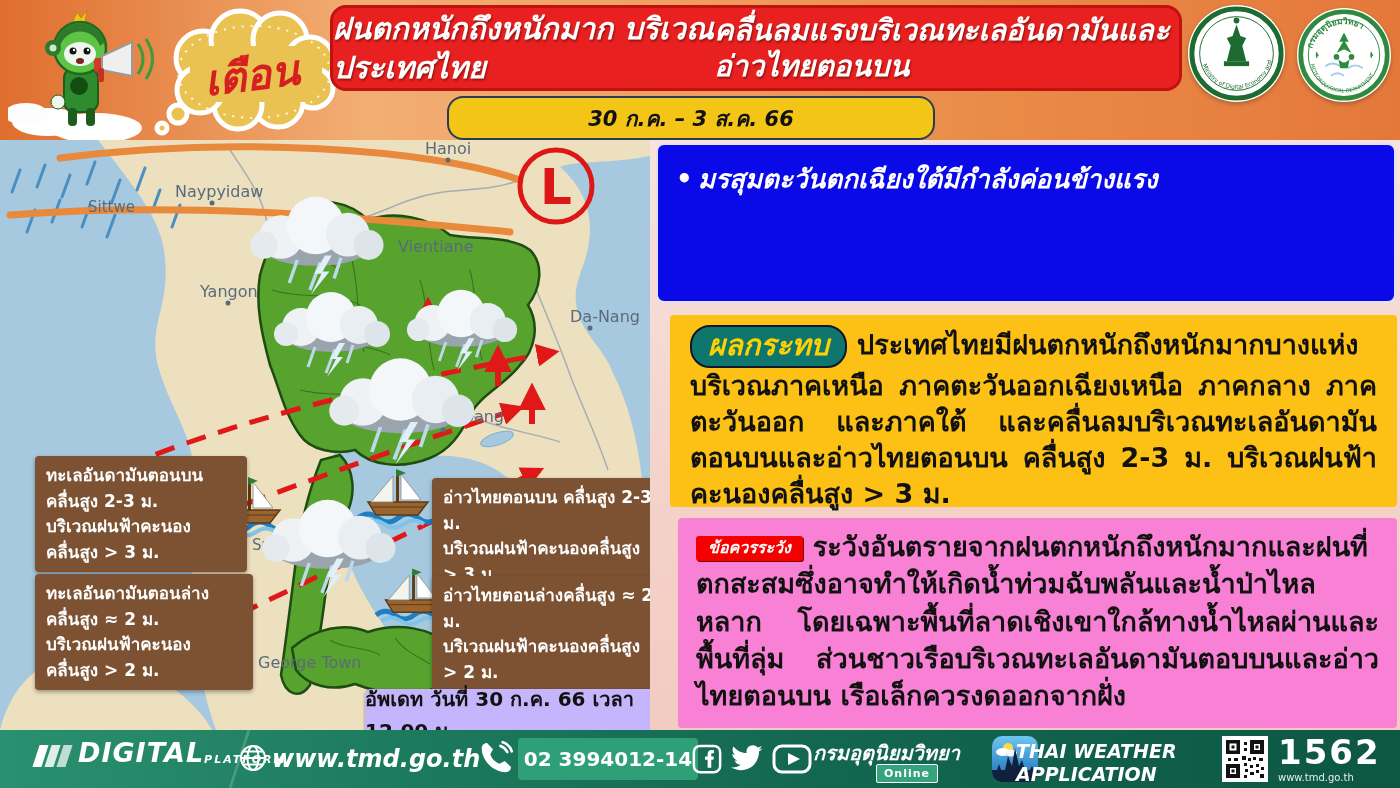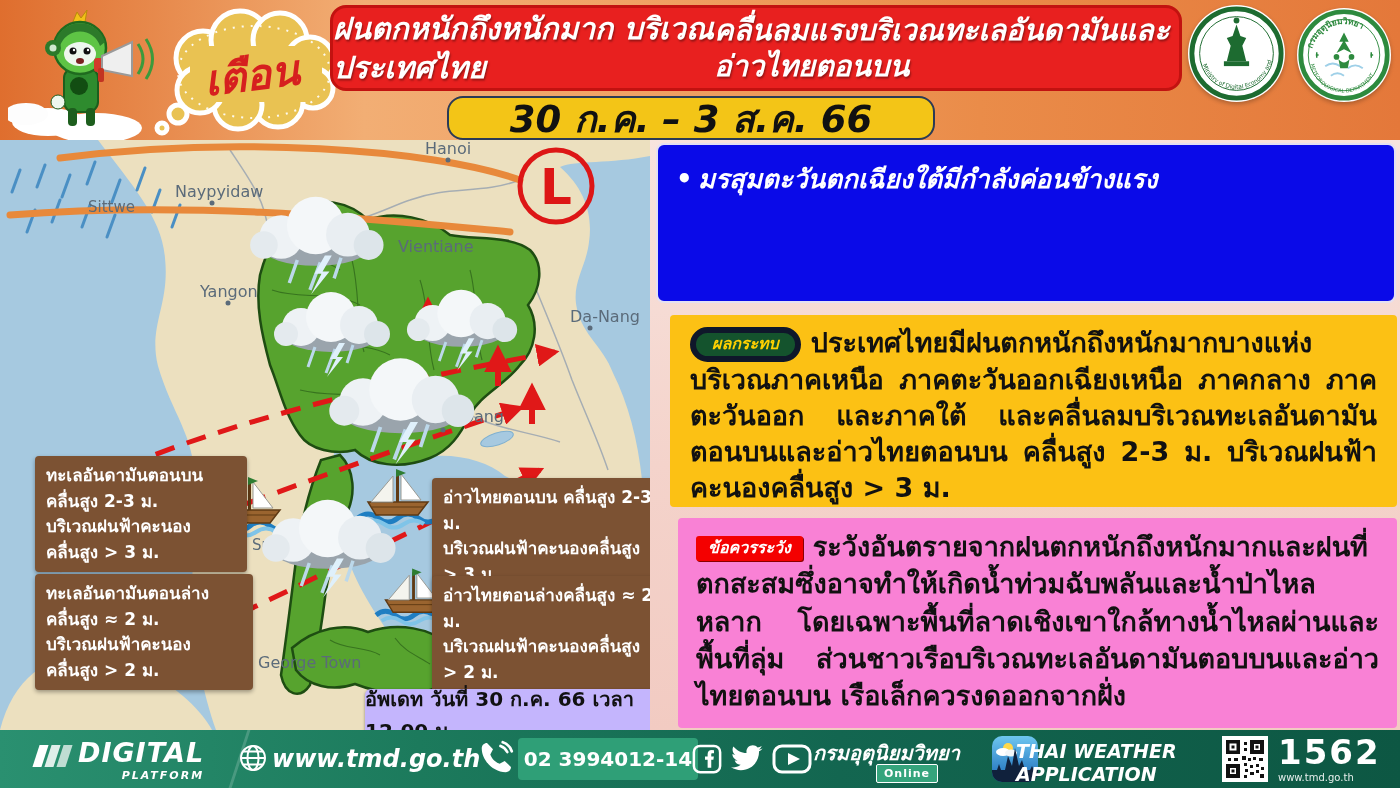--- a/index.html
+++ b/index.html
@@ -7,59 +7,59 @@
   .abs{position:absolute;}
   
   .header{left:0;top:0;width:1400px;height:140px;
     background:linear-gradient(90deg,#df6e2e 0%,#f2ae74 26%,#f0a265 45%,#ea8c49 70%,#e4783a 100%);}
   .red-banner{left:330px;top:5px;width:852px;height:86px;background:#e8201f;border:3px solid #c21210;
     border-radius:16px;color:#fff;display:flex;flex-direction:row;justify-content:center;align-items:center;
     font-weight:800;font-style:italic;text-shadow:1px 2px 2px rgba(0,0,0,.35);box-sizing:border-box;}
   .red-banner .l1{font-size:30px;line-height:1.3;}
   .red-banner .l2{font-size:29px;line-height:1.25;}
   .date-pill{left:447px;top:96px;width:488px;height:44px;background:#f3c517;border:2px solid #2b3a55;
-    border-radius:16px;display:flex;align-items:center;justify-content:center;font-size:37px;font-weight:800;
+    border-radius:16px;display:flex;align-items:center;justify-content:center;font-size:21px;font-weight:800;
     font-style:italic;color:#111;box-sizing:border-box;}
   .logo-circle{border-radius:50%;background:#fff;box-shadow:0 2px 4px rgba(0,0,0,.25);}
   
   .map-wrap{left:0;top:140px;width:650px;height:590px;overflow:hidden;background:#a6c9e0;}
   .sea-box{background:#7c5233;color:#fff;font-weight:700;border-radius:4px;padding:7px 11px;
     font-size:17px;line-height:1.5;box-shadow:0 2px 4px rgba(0,0,0,.35);box-sizing:border-box;}
   .update-pill{left:365px;top:689px;width:308px;height:52px;background:#c4b5fd;border-radius:6px;
     display:flex;align-items:center;justify-content:center;font-size:20px;font-weight:800;color:#111;
     box-shadow:0 1px 3px rgba(0,0,0,.4);}
   
   .panel-bg{left:650px;top:140px;width:750px;height:590px;
     background:linear-gradient(180deg,#f8e4de 0%,#f4d3cb 55%,#f2cbc2 100%);}
   .blue-box{left:656px;top:143px;width:740px;height:160px;background:#0a0ae8;border-radius:8px;
     border:2px solid #e4e0f2;box-sizing:border-box;padding:14px 18px 0 14px;}
   .blue-box ul{margin:0;padding:0;list-style:none;}
   .blue-box li{color:#fff;font-weight:800;font-style:italic;font-size:26px;line-height:1.6;padding-left:26px;position:relative;}
   .blue-box li::before{content:"•";position:absolute;left:4px;top:0;}
   .orange-box{left:670px;top:315px;width:727px;height:192px;background:#fcc114;border-radius:4px;
     box-sizing:border-box;padding:10px 20px 0 20px;}
   .orange-box p{margin:0;font-size:27px;font-weight:800;color:#111;line-height:1.33;text-align:justify;}
-  .badge-impact{display:inline-block;background:#14532d;color:#ffd100;font-style:italic;font-weight:900;
-    font-size:16px;padding:1px 16px 3px 16px;border-radius:20px;border:6px solid #0f172a;line-height:1.2;
+  .badge-impact{display:inline-block;background:#0f766e;color:#ffd100;font-style:italic;font-weight:900;
+    font-size:29px;padding:1px 16px 3px 16px;border-radius:20px;border:2px solid #0f172a;line-height:1.2;
     vertical-align:middle;margin-right:10px;}
   .pink-box{left:678px;top:518px;width:719px;height:210px;background:#f981d5;border-radius:4px;
     box-sizing:border-box;padding:10px 18px 0 18px;}
   .pink-box p{margin:0;font-size:27px;font-weight:800;color:#111;line-height:1.38;text-align:justify;}
   .badge-caution{display:inline-block;background:#f40000;color:#fff;font-style:italic;font-weight:900;
     font-size:16px;padding:2px 12px 4px 12px;border-radius:3px;line-height:1.2;vertical-align:middle;margin-right:10px;
     box-shadow:1px 1px 0 #8a0000;}
   
   .footer{left:0;top:730px;width:1400px;height:58px;
     background:linear-gradient(90deg,#2a9070 0%,#1c7a5c 30%,#136650 60%,#0d5743 100%);color:#fff;}
   .footer .diag{left:238px;top:0;width:3px;height:58px;background:rgba(255,255,255,.18);transform:skewX(-18deg);}
   .brand{left:36px;top:9px;display:flex;align-items:flex-start;}
   .brand .bars{display:flex;margin-top:6px;margin-right:6px;}
   .brand .bars i{display:block;width:9px;height:22px;background:#fff;margin-right:3px;transform:skewX(-18deg);}
   .brand .bars i:nth-child(2){opacity:.85}.brand .bars i:nth-child(3){opacity:.7}
-  .brand-txt{display:flex;flex-direction:column;align-items:flex-end;}
+  .brand-txt{display:flex;flex-direction:row;align-items:flex-end;}
   .brand-txt .b1{font-size:27px;font-weight:800;font-style:italic;letter-spacing:1px;line-height:1;}
   .brand-txt .b2{font-size:11px;font-weight:700;font-style:italic;letter-spacing:2px;margin-top:3px;}
   .site{left:272px;top:15px;font-size:24px;font-style:italic;font-weight:600;}
   .phone-chip{left:518px;top:8px;width:180px;height:42px;background:#2f9f77;border-radius:4px;
     display:flex;align-items:center;justify-content:center;font-size:20px;font-weight:700;}
   .soc-label{left:813px;top:12px;font-size:20px;font-weight:800;font-style:italic;line-height:1.1;}
   .online-badge{left:876px;top:34px;width:60px;height:17px;background:#35a47c;border:1px solid #fff;
     border-radius:2px;font-size:11px;font-weight:700;display:flex;align-items:center;justify-content:center;letter-spacing:1px;}
   .app-icon{left:992px;top:6px;width:46px;height:46px;border-radius:10px;overflow:hidden;
     background:linear-gradient(180deg,#6ec6f0,#1a6ab8);}

